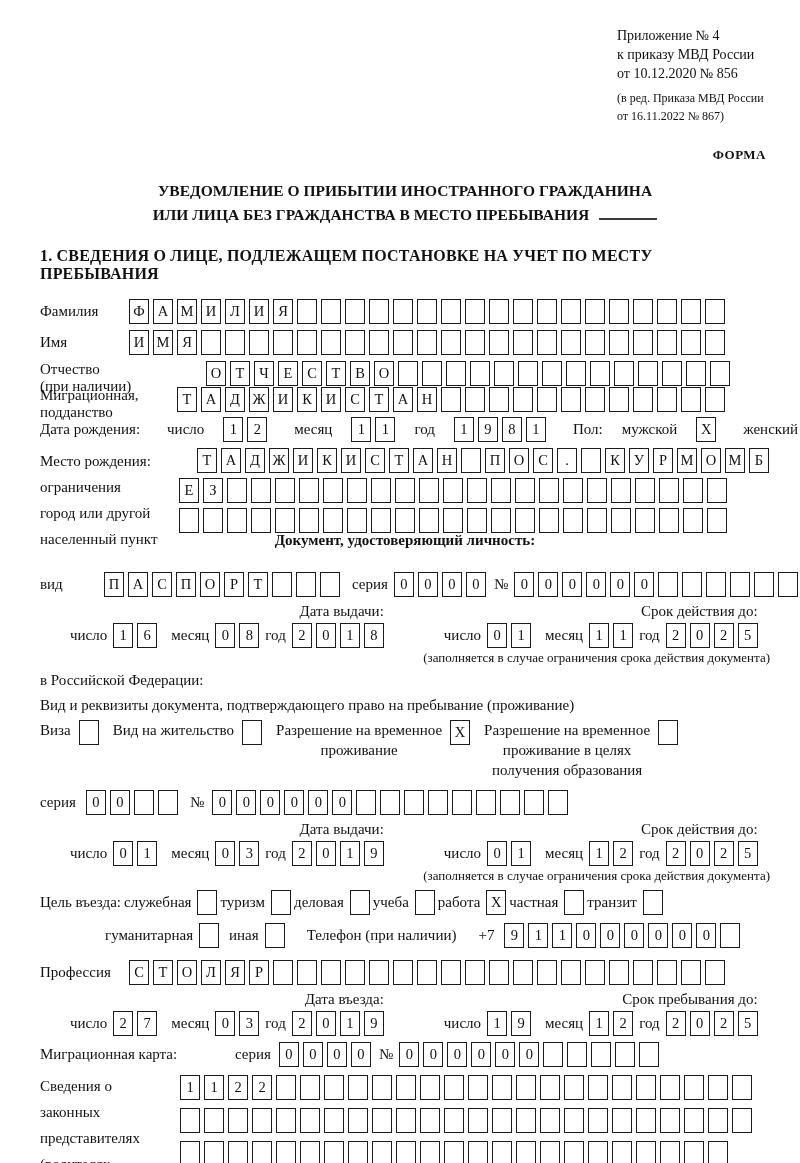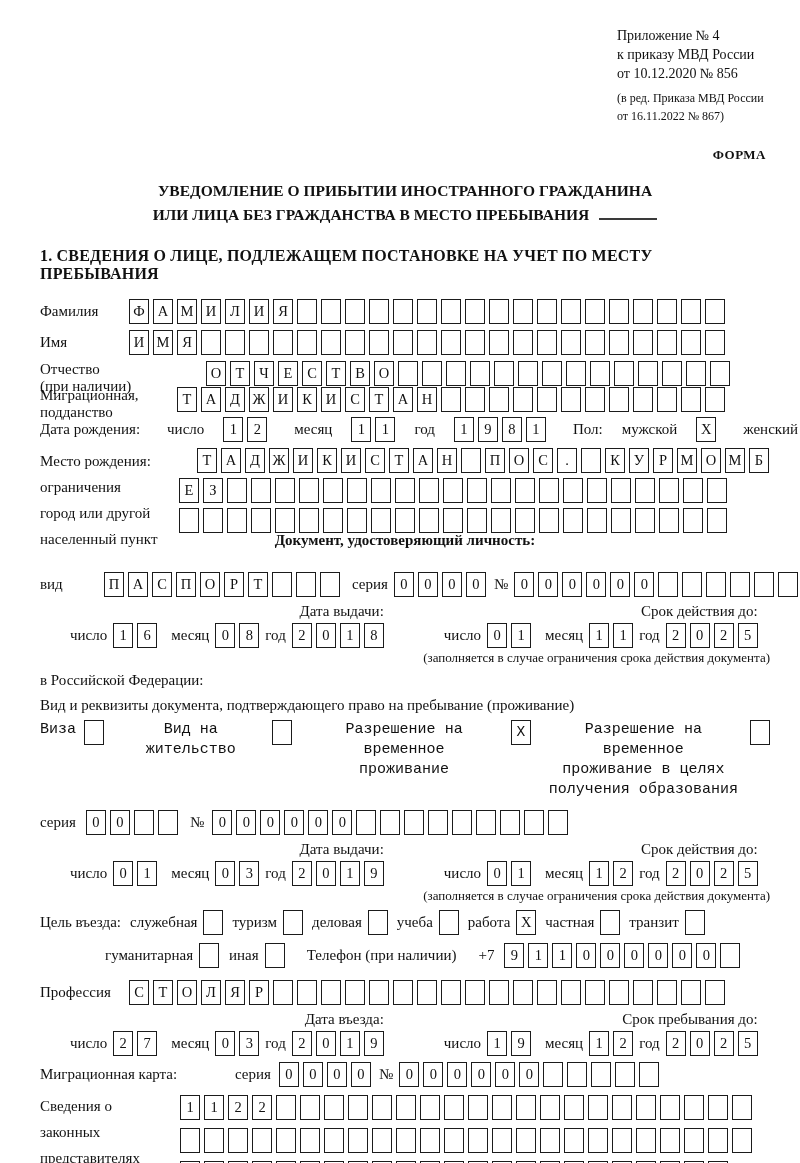--- a/index.html
+++ b/index.html
@@ -24,21 +24,21 @@
     display:flex;align-items:center;justify-content:center;
     font-size:14.5px;line-height:1;background:#fff;box-sizing:border-box;
   }
   .vstack{display:flex;flex-direction:column;gap:5px;}
   .center-bold{text-align:center;font-weight:bold;margin:8px 0 23px 0;}
   .dategrp{display:flex;align-items:center;gap:6px;}
   .date-cols{display:flex;margin-bottom:2px;}
   .date-col{display:flex;flex-direction:column;}
   .date-head{text-align:right;margin-bottom:3px;}
   .note{font-size:13px;text-align:right;margin:1px 0 6px 0;}
-  .opt{display:flex;align-items:flex-start;gap:8px;font-family:Liberation Mono, monospace;}
+  .opt{display:flex;align-items:flex-start;gap:8px;}
   .opt .optlbl{text-align:center;line-height:20px;}
   .purpose-item{display:flex;align-items:center;gap:6px;}
   .ml8{margin-left:8px}.ml12{margin-left:12px}
 </style>
 </head>
 <body>
 
 <div class="page">
 
   <div class="hdr-block">
@@ -493,21 +493,21 @@
             <div class="cell">2</div>
             <div class="cell">0</div>
             <div class="cell">2</div>
             <div class="cell">5</div>
           </div>
       </div>
     </div>
   </div>
   <div class="note">(заполняется в случае ограничения срока действия документа)</div>
 
-  <div class="row" style="gap:9px">
+  <div class="row" style="gap:3px">
     <span class="lbl">Цель въезда:</span>
     <div class="purpose-item">
       <span>служебная</span>
       <div class="cells">
           <div class="cell"></div>
         </div>
     </div>
     <div class="purpose-item">
       <span>туризм</span>
       <div class="cells">

